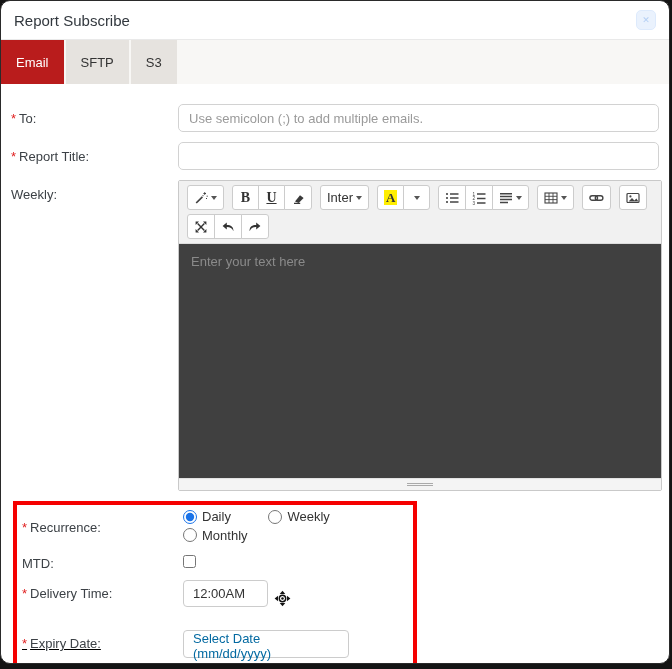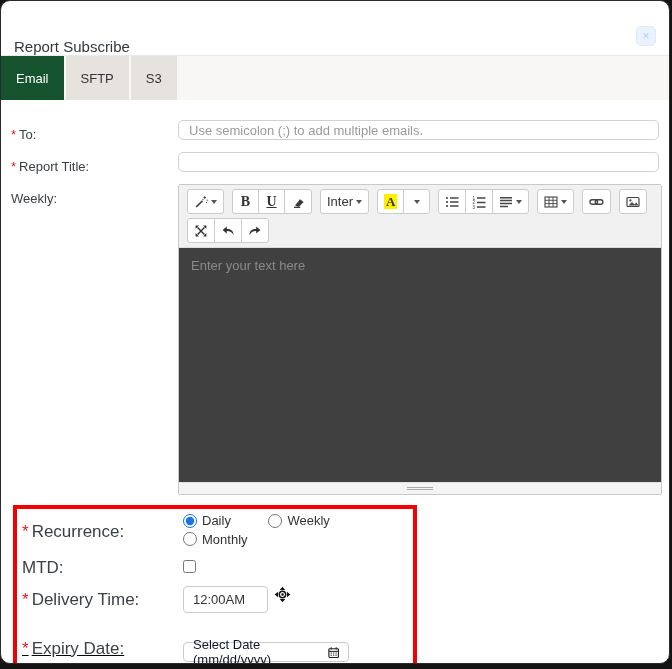--- a/index.html
+++ b/index.html
@@ -5,41 +5,41 @@
   html,body{margin:0;padding:0;}
   body{
     width:672px;height:669px;background:#141414;overflow:hidden;position:relative;
     font-family:"Liberation Sans", sans-serif;
   }
   .modal{
     position:absolute;left:0;top:0;width:670px;height:664px;background:#fff;
     border:1px solid #2a2a2a;border-radius:10px;overflow:hidden;box-sizing:border-box;
   }
   
-  .hdr{height:38px;border-bottom:1px solid #e9e9e9;display:flex;align-items:flex-end;padding:0 13px;position:relative;margin-top:16px;}
+  .hdr{height:38px;border-bottom:1px solid #e9e9e9;display:flex;align-items:center;padding:0 13px;position:relative;}
   .hdr-title{font-size:15px;color:#32383e;}
   .close-btn{
     position:absolute;right:13px;top:9px;width:20px;height:20px;border-radius:5px;
     background:#eaf2fd;border:1px solid #ddeafc;color:#b4cff3;font-size:9px;
     display:flex;align-items:center;justify-content:center;cursor:pointer;box-sizing:border-box;
   }
   
   .tabs{height:44px;background:#f8f7f5;display:flex;align-items:stretch;}
   .tab{
     display:flex;align-items:center;justify-content:center;padding:0 15px;margin-right:2px;
     background:#e6e3df;color:#333;font-size:13px;cursor:pointer;
   }
-  .tab.active{background:#14532d;color:#fff;}
+  .tab.active{background:#b91c1c;color:#fff;}
   
   .form{padding:20px 10px 0 10px;}
   .frow{display:grid;grid-template-columns:167px 1fr;align-items:start;margin-bottom:10px;}
   .flabel{font-size:13px;color:#3c4146;padding-top:7px;}
   .req{color:#e02020;margin-right:3px;}
   .tinput{
-    height:20px;border:1px solid #d2d2d2;border-radius:5px;padding:0 10px;font-size:13px;
+    height:28px;border:1px solid #d2d2d2;border-radius:5px;padding:0 10px;font-size:13px;
     color:#be185d;width:100%;box-sizing:border-box;outline:none;font-family:"Liberation Sans",sans-serif;
   }
   .tinput::placeholder{color:#9a9a9a;}
   
   .editor{border:1px solid #c9c9c9;border-radius:2px;background:#fff;margin-right:-3px;}
   .toolbar{background:#f1f1f1;padding:4px 0 4px 8px;border-bottom:1px solid #ddd;}
   .tb-row{display:flex;align-items:center;}
   .tb-row + .tb-row{margin-top:4px;}
   .btn-group{display:inline-flex;margin-right:8px;}
   .tb-btn{
@@ -55,32 +55,32 @@
   .serifU{font-family:"Liberation Serif",serif;font-weight:bold;font-size:14px;text-decoration:underline;}
   .colorA{font-family:"Liberation Serif",serif;font-weight:bold;font-size:13px;background:#ffee00;padding:0 2px;line-height:15px;}
   .content{height:214px;padding:10px 12px;font-size:13px;color:#8a8a8a;background:#404040;}
   .statusbar{height:11px;background:#f4f4f4;border-top:1px solid #e2e2e2;display:flex;align-items:center;justify-content:center;}
   .grip{width:26px;}
   .grip div{border-top:1px solid #aaa;margin:1.5px 0;}
   
   .red-section{margin:6px 0 0 2px;width:396px;border:4px solid #f50000;padding:4px 0 8px 0;}
   .rrow{display:grid;grid-template-columns:161px 1fr;align-items:center;padding-left:5px;}
   .rrow + .rrow{margin-top:8px;}
-  .rlabel{font-size:17px;color:#3c4146;}
+  .rlabel{font-size:13px;color:#3c4146;}
   .radio-opt{display:inline-flex;align-items:center;width:81px;font-size:13px;color:#333;}
   .radio-opt input{width:14px;height:14px;margin:0 5px 0 0;accent-color:#1a73e8;}
   .mtd-check{width:13px;height:13px;margin:0;accent-color:#555;}
-  .time-wrap{display:flex;align-items:flex-start;gap:6px;}
+  .time-wrap{display:flex;align-items:flex-end;gap:6px;}
   .time-input{width:85px;height:27px;border:1px solid #ccc;border-radius:4px;font-size:13px;color:#333;
     padding:0 9px;box-sizing:border-box;outline:none;font-family:"Liberation Sans",sans-serif;}
   .row-delivery{margin-bottom:22px;}
   .row-expiry{margin-top:22px;text-decoration:underline;}
   .date-input{
-    width:166px;height:20px;border:1px solid #ccc;border-radius:4px;display:inline-flex;align-items:center;
-    gap:5px;padding:0 9px;box-sizing:border-box;font-size:13px;color:#0f172a;background:#fff;cursor:pointer;
+    width:166px;height:28px;border:1px solid #ccc;border-radius:4px;display:inline-flex;align-items:center;
+    gap:5px;padding:0 9px;box-sizing:border-box;font-size:13px;color:#0369a1;background:#fff;cursor:pointer;flex-direction:column;
   }
   svg{display:block;}
 </style>
 </head>
 <body>
 
 <div class="modal">
 
   <div class="hdr">
     <span class="hdr-title">Report Subscribe</span>

